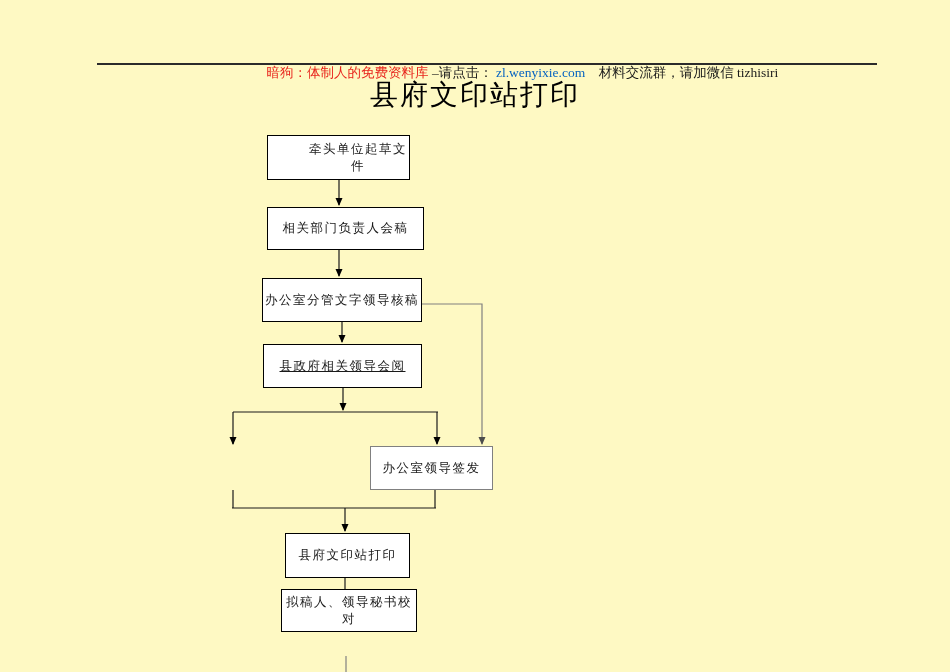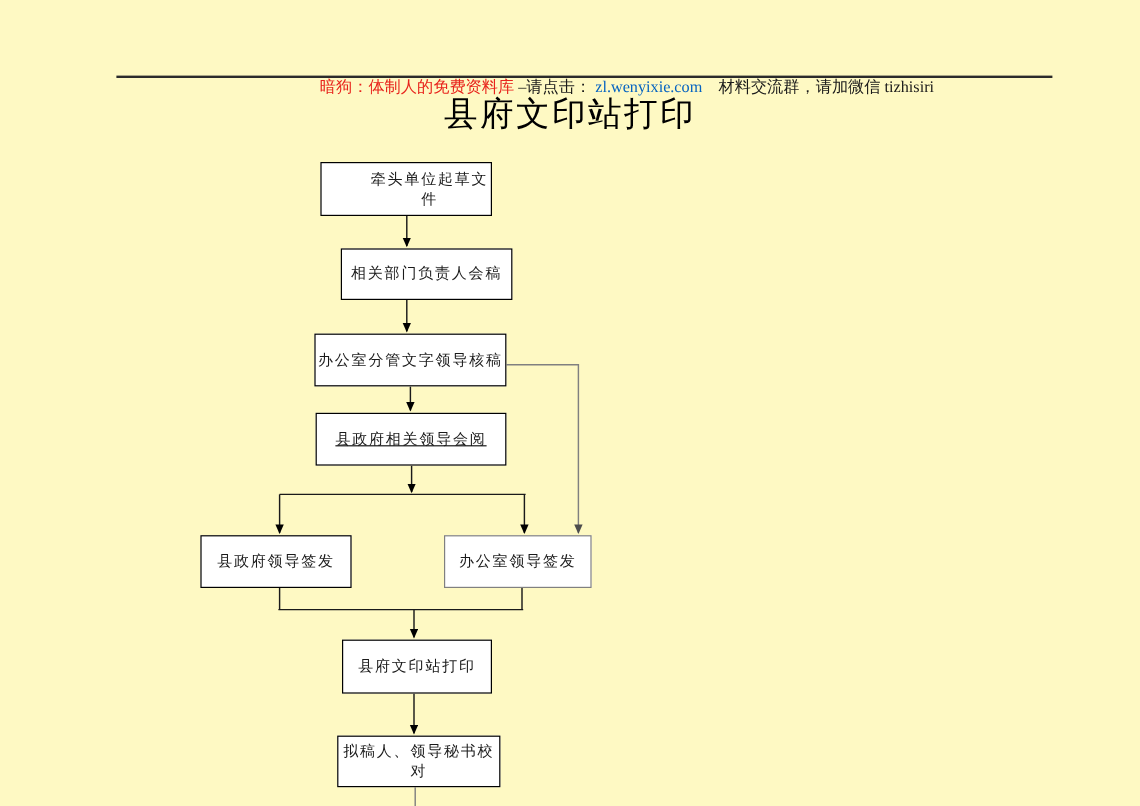--- a/index.html
+++ b/index.html
@@ -66,27 +66,27 @@
     border: 1px solid #000000;
     display: flex;
     align-items: center;
     justify-content: center;
     font-size: 12.5px;
     letter-spacing: 1.5px;
     color: #1a1a1a;
     text-align: center;
   }
   .node-a { left: 267px; top: 135px; width: 143px; height: 45px; padding-left: 39px; }
-  .node-b { left: 284px; top: 207px; width: 143px; height: 43px; }
+  .node-b { left: 267px; top: 207px; width: 157px; height: 43px; }
   .node-c { left: 262px; top: 278px; width: 160px; height: 44px; text-align: right; }
   .node-d { left: 263px; top: 344px; width: 159px; height: 44px; text-decoration: underline; }
   .node-e { left: 167px; top: 446px; width: 126px; height: 44px; }
   .node-f { left: 370px; top: 446px; width: 123px; height: 44px; border-color: #808080; }
   .node-g { left: 285px; top: 533px; width: 125px; height: 45px; font-family: Liberation Serif, serif; }
-  .node-h { left: 281px; top: 613px; width: 136px; height: 43px; }
+  .node-h { left: 281px; top: 589px; width: 136px; height: 43px; }
 </style>
 </head>
 <body>
 
 <div class="page">
 
   <div class="header-line">
     <span class="red">暗狗：体制人的免费资料库</span><span> –请点击： </span><a class="link">zl.wenyixie.com</a><span>    材料交流群，请加微信 tizhisiri</span>
   </div>
   <div class="header-rule"></div>
@@ -129,18 +129,17 @@
       <path d="M345,578 L345,611" marker-end="url(#arw)"></path>
 
       <path d="M346,656 L346,672" stroke="#808080"></path>
     </g>
   </svg>
 
   <div class="node node-a">牵头单位起草文件</div>
   <div class="node node-b">相关部门负责人会稿</div>
   <div class="node node-c">办公室分管文字领导核稿</div>
   <div class="node node-d">县政府相关领导会阅</div>
-  <div class="node node-e">县政府领导签发</div>
   <div class="node node-f">办公室领导签发</div>
   <div class="node node-g">县府文印站打印</div>
   <div class="node node-h">拟稿人、领导秘书校对</div>
 
 </div>
 
 </body></html>

